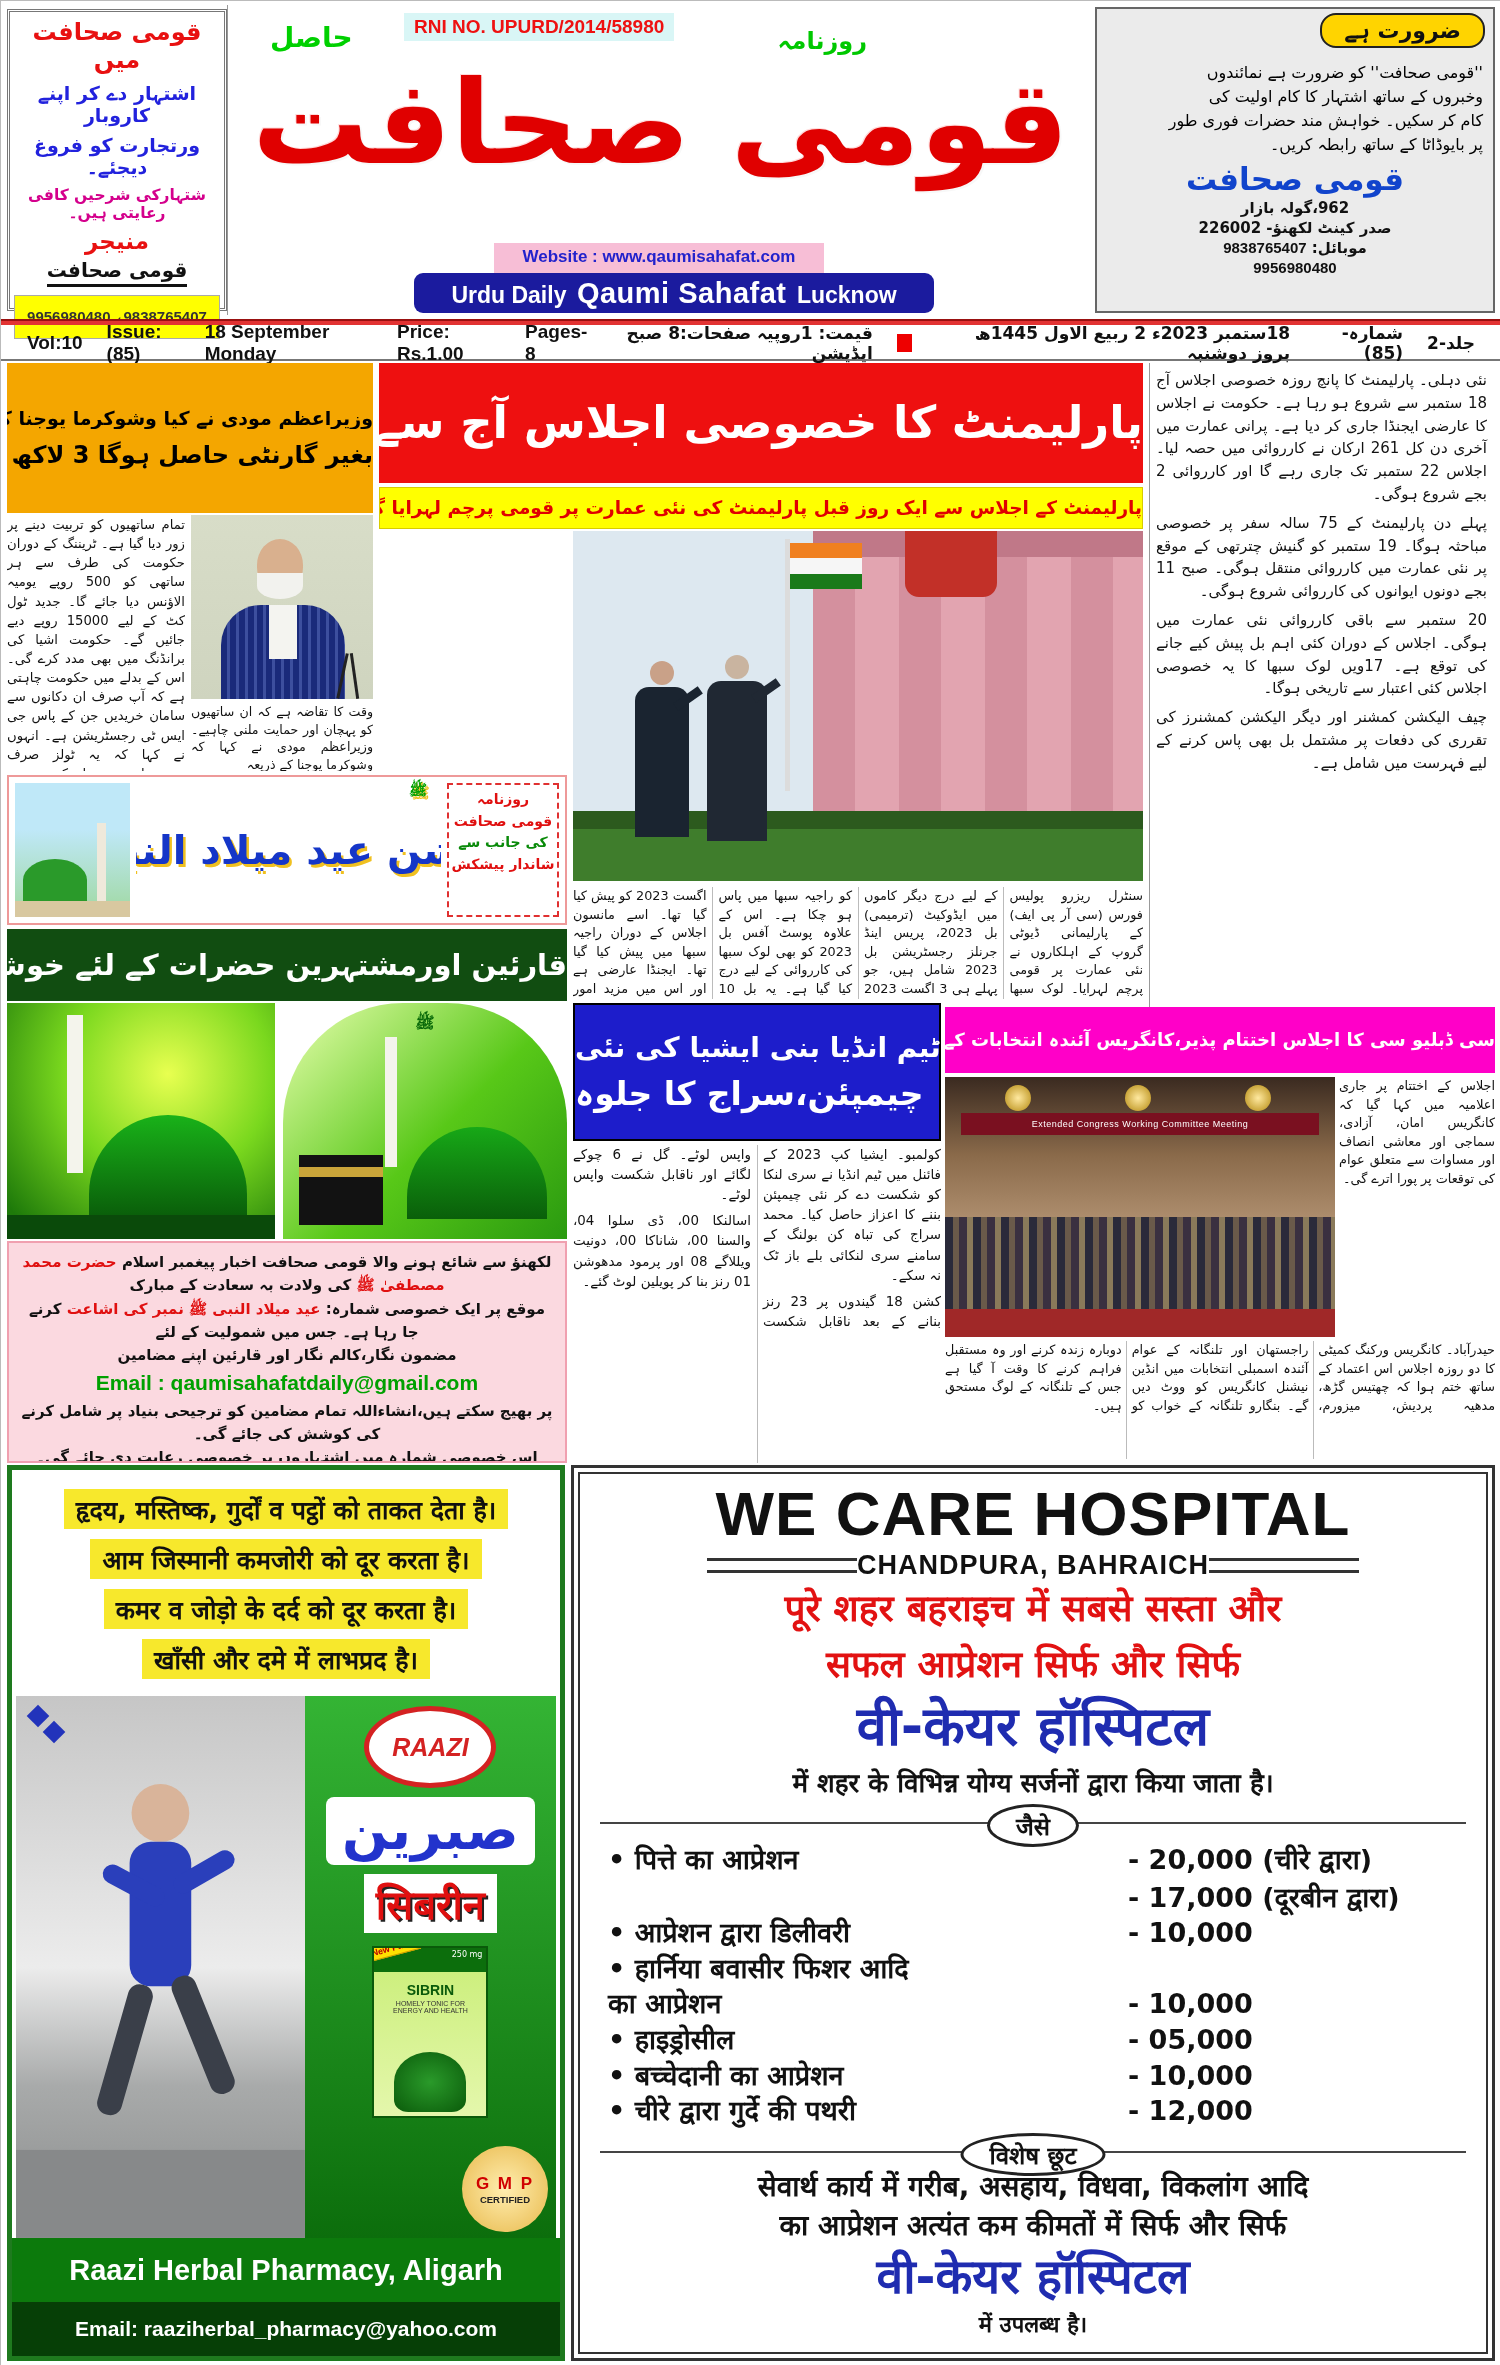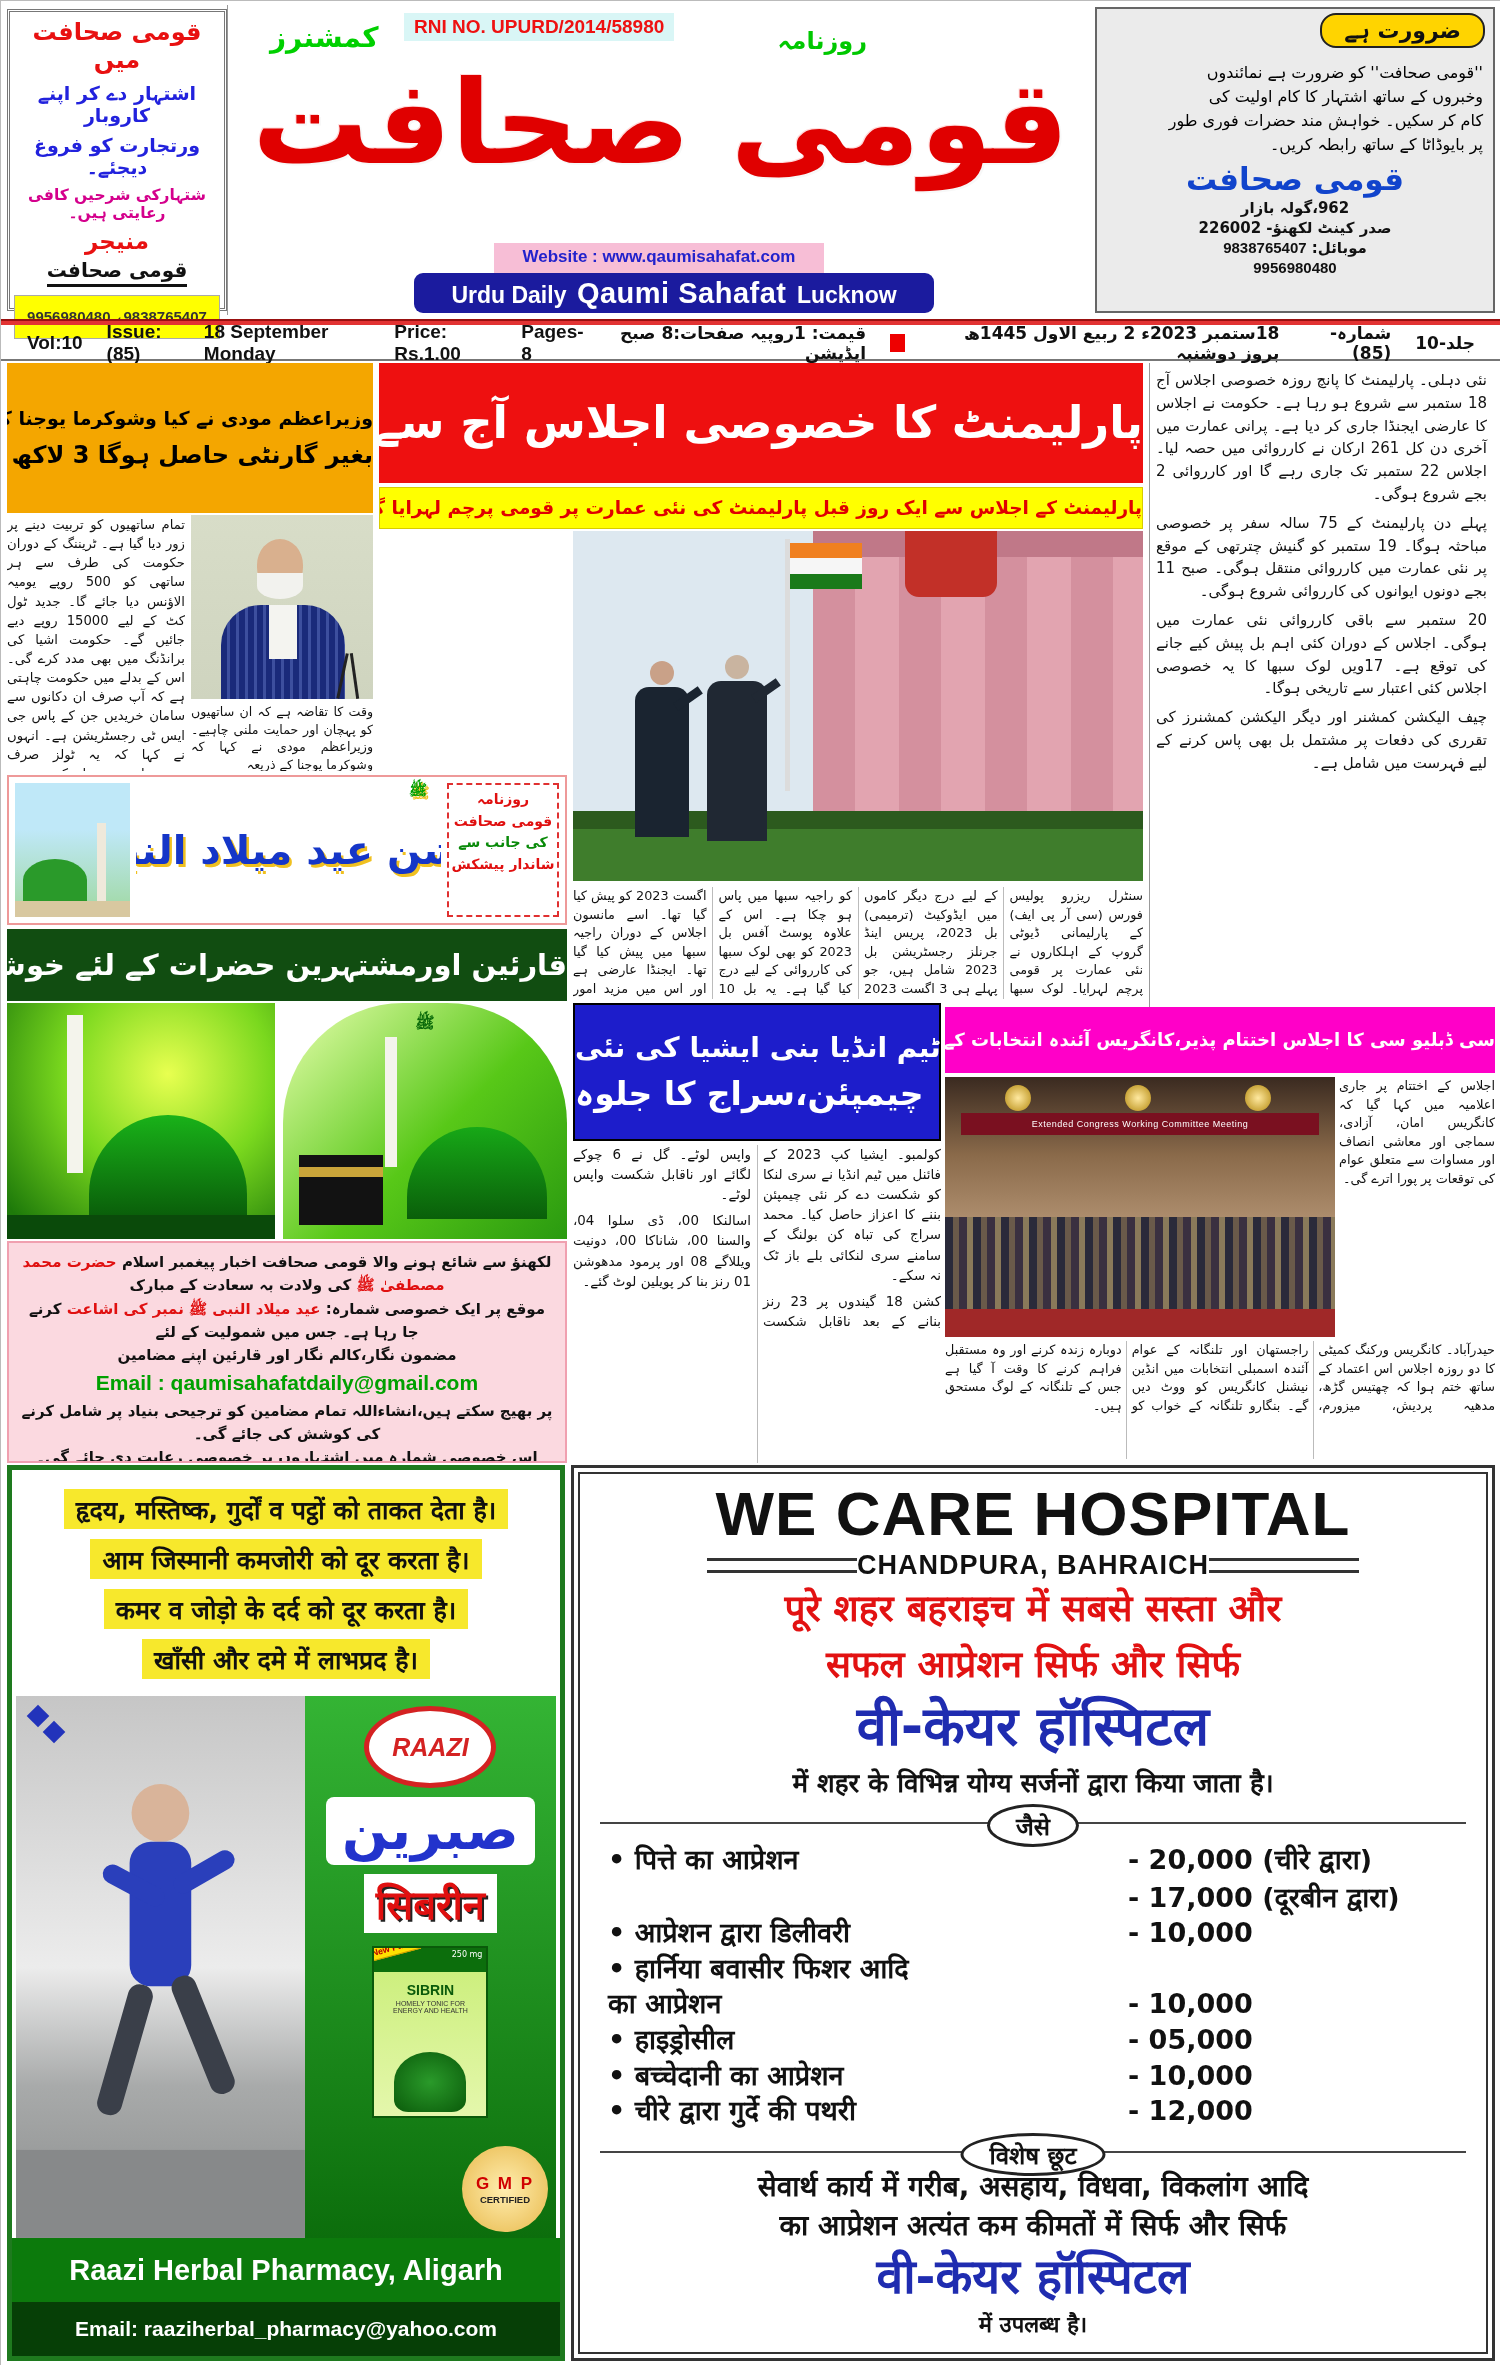--- a/index.html
+++ b/index.html
@@ -213,21 +213,21 @@
     <div class="la1">قومی صحافت میں</div>
     <div class="la2">اشتہار دے کر اپنے کاروبار</div>
     <div class="la3">ورتجارت کو فروغ دیجئے۔</div>
     <div class="la4">شتہارکی شرحیں کافی رعایتی ہیں۔</div>
     <div class="laM">منیجر</div>
     <div><span class="laP">قومی صحافت</span></div>
     <div class="laF eng">9956980480 ،9838765407</div>
   </div>
 
   <div class="abs masthead">
-    <div class="abs lucknow urdu">کمشنرز</div>
+    <div class="abs lucknow urdu">حاصل</div>
     <div class="abs rni">RNI NO. UPURD/2014/58980</div>
     <div class="abs rozanama urdu">روزنامہ</div>
     <div class="abs mast-title urdu nw">قومی صحافت</div>
     <div class="abs website eng">Website : www.qaumisahafat.com</div>
     <div class="abs strap">
       <span class="s1">Urdu Daily</span>
       <span class="s2">Qaumi Sahafat</span>
       <span class="s3">Lucknow</span>
     </div>
   </div>
@@ -255,21 +255,21 @@
     <span class="sp">18  September  Monday</span>
     <span class="gap"></span>
     <span class="sp">Price: Rs.1.00</span>
     <span class="gap"></span>
     <span class="sp">Pages-8</span>
     <span class="gap"></span>
     <span class="sp urdu du">قیمت: 1روپیہ  صفحات:8  صبح ایڈیشن</span>
     <span class="redsq"></span>
     <span class="sp urdu du">18ستمبر 2023ء 2 ربیع الاول 1445ھ بروز دوشنبہ</span>
     <span class="sp urdu du">شمارہ- (85)</span>
-    <span class="sp urdu du">جلد-10</span>
+    <span class="sp urdu du">جلد-2</span>
   </div>
 
   <div class="abs lead-left urdu">
     <div class="ll1">وزیراعظم مودی نے کیا وشوکرما یوجنا کا آغاز</div>
     <div class="ll2">بغیر گارنٹی حاصل ہوگا 3 لاکھ تک کا قرض</div>
   </div>
 
   <div class="abs red-banner urdu nw">پارلیمنٹ کا خصوصی اجلاس آج سے</div>
   <div class="abs yellow-strip urdu nw">پارلیمنٹ کے اجلاس سے ایک روز قبل پارلیمنٹ کی نئی عمارت پر قومی پرچم لہرایا گیا</div>
 

